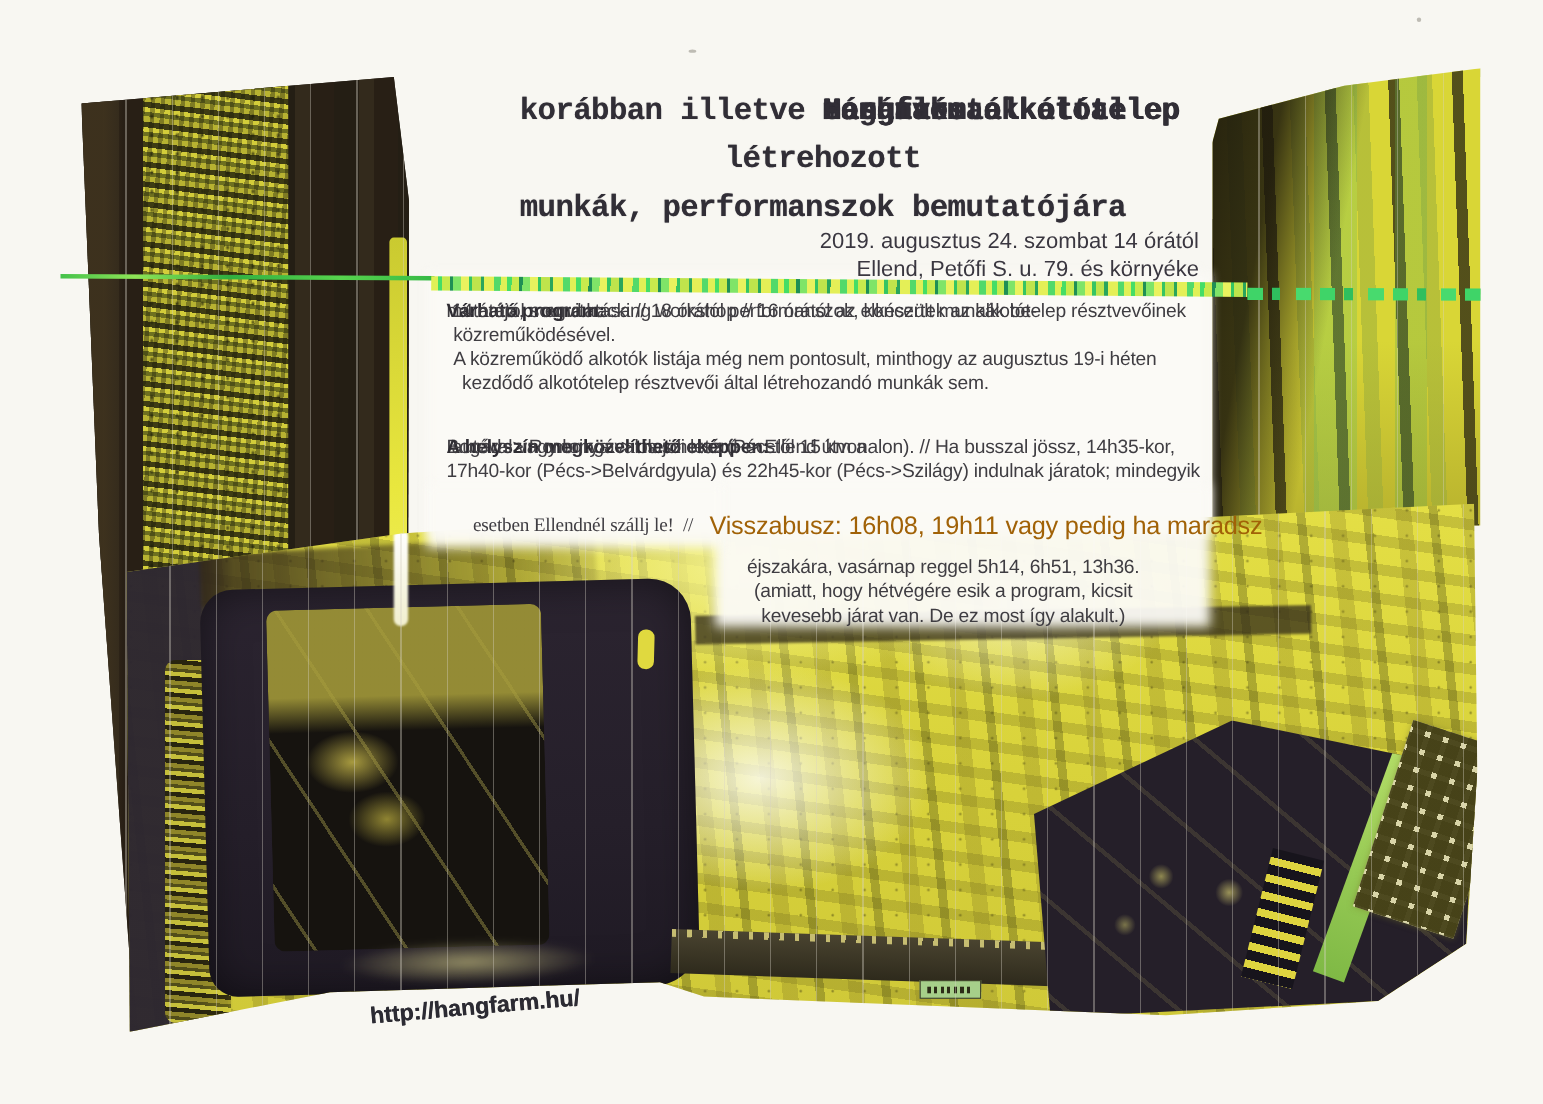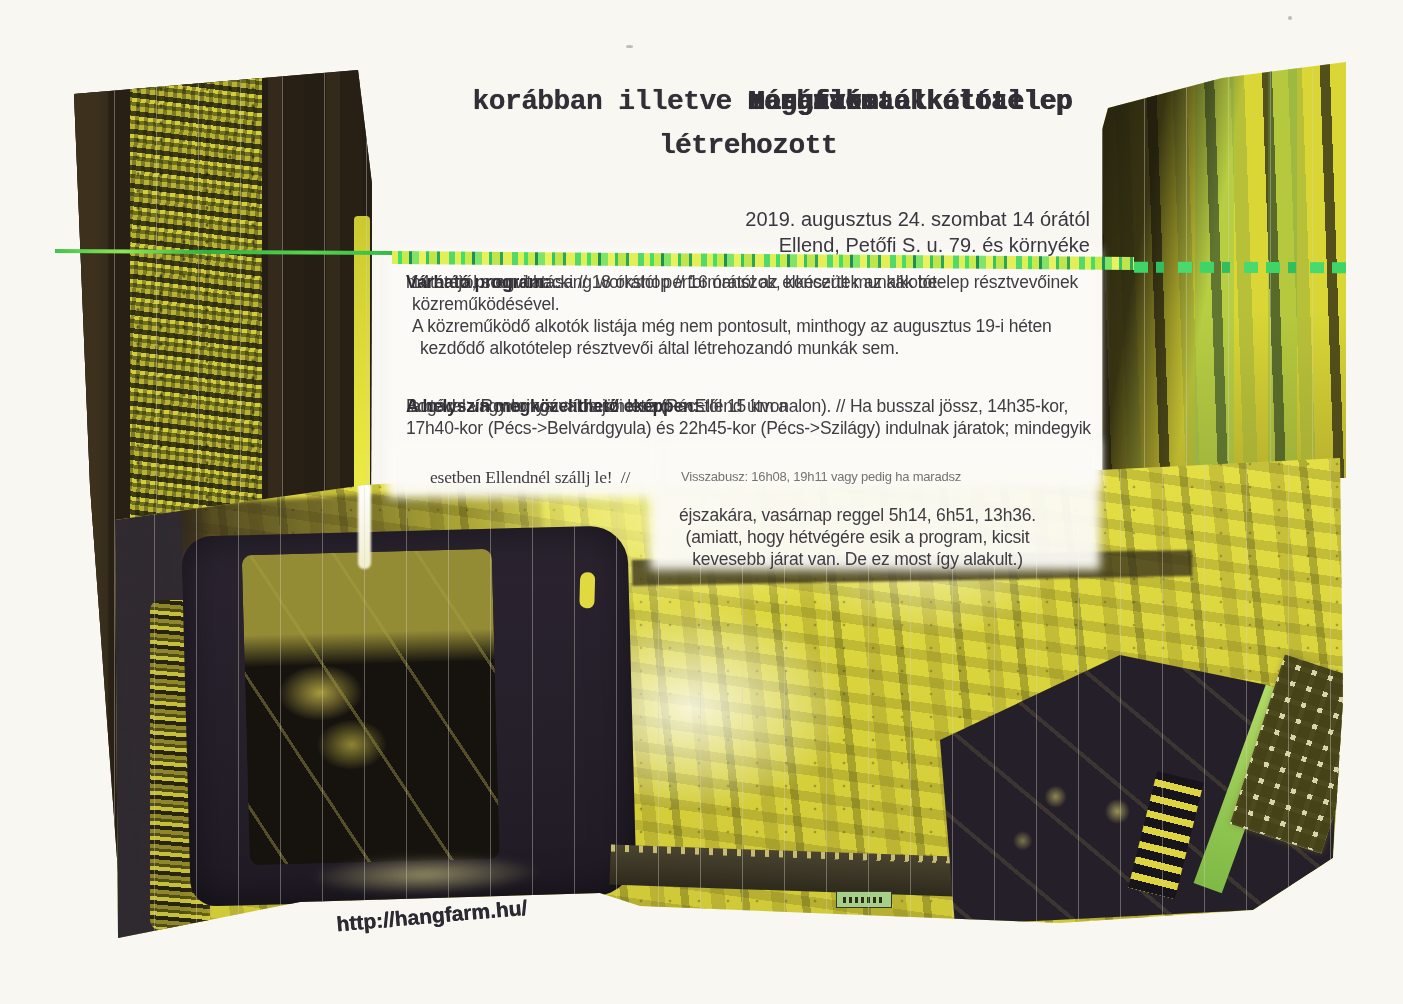--- a/index.html
+++ b/index.html
@@ -147,21 +147,21 @@
   .date-block{left:600px;top:206px;width:490px;text-align:right;
     font-size:20px;line-height:26px;color:#3a3740;}
   .date-block div{position:static;}
   .body-block{width:700px;font-size:17.5px;line-height:22px;letter-spacing:-.2px;color:#3f3d42;}
   .body-block .b-line{position:static;display:block;white-space:pre;}
   .program{left:406px;top:271px;}
   .directions{left:406px;top:395px;}
   .ind1{padding-left:6px;}
   .ind2{padding-left:14px;}
   .dir-left{left:430px;top:466px;font-size:17.5px;line-height:22px;letter-spacing:-.2px;color:#3f3d42;white-space:pre;font-family:Liberation Serif, serif;}
-  .dir-right{left:681px;top:466px;font-size:13px;line-height:22px;letter-spacing:-.2px;color:#737373;white-space:pre;}
+  .dir-right{left:645px;top:466px;font-size:23px;line-height:22px;letter-spacing:-.2px;color:#a16207;white-space:pre;}
   .right-col{left:655px;top:504px;width:405px;text-align:center;
     font-size:17.5px;line-height:22px;letter-spacing:-.2px;color:#3f3d42;}
   .right-col div{position:static;white-space:pre;}
   .footer-url{left:336px;top:902px;width:240px;transform:rotate(-5deg);
     font-size:21px;font-weight:700;color:#2c2b33;text-shadow:.4px 0 0 currentColor;z-index:5;}
   b,strong{font-weight:700;color:#2f2d33;text-align:right;}
 
   .speck{background:rgba(120,115,105,.45);border-radius:50%;z-index:2;}
   .sp1{left:626px;top:45px;width:7px;height:3px;}
   .sp2{left:1288px;top:16px;width:4px;height:4px;}
@@ -208,20 +208,21 @@
   <div class="glitch seg-b"></div>
   <div class="glitch seg-c"></div>
 
   <div class="txt title-block">
     <span class="t-line">
         <span>Meghívó a </span>
         <span class="t-strong">Hangfarm alkotótelep</span>
         <span> során és</span>
       </span>
     <span class="t-line">korábban illetve más alkotók által létrehozott</span>
+    <span class="t-line">munkák, performanszok bemutatójára</span>
   </div>
 
   <div class="txt date-block">
     <div>2019. augusztus 24. szombat 14 órától</div>
     <div>Ellend, Petőfi S. u. 79. és környéke</div>
   </div>
 
   <div class="txt body-block program">
     <span class="b-line"><strong>Várható program:</strong><span> 14 órától sound hacking workshop // 16 órától az elkészült munkák be-</span></span>
     <span class="b-line">mutatója, megvitatása // 18 órától performanszok, koncertek az alkotótelep résztvevőinek</span>

